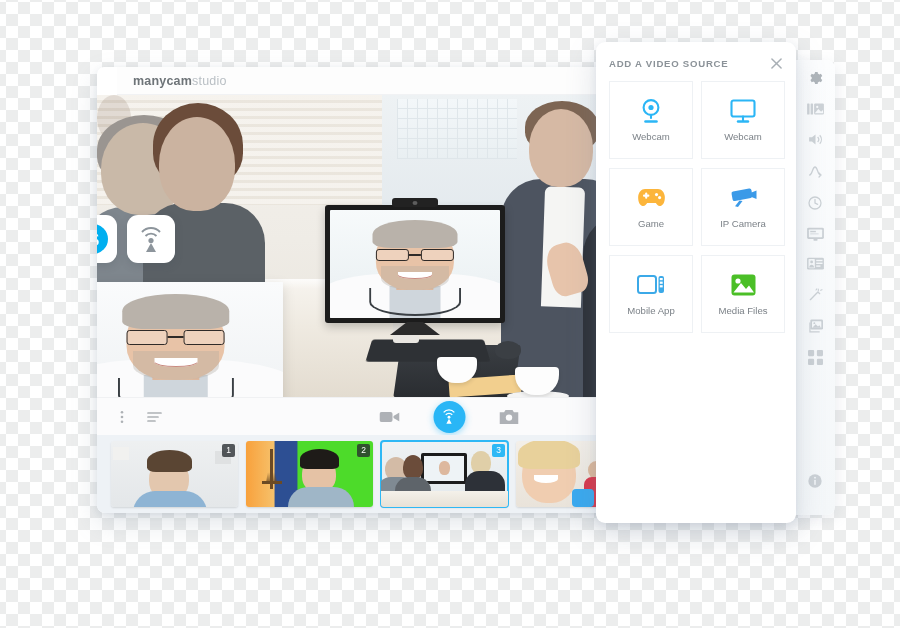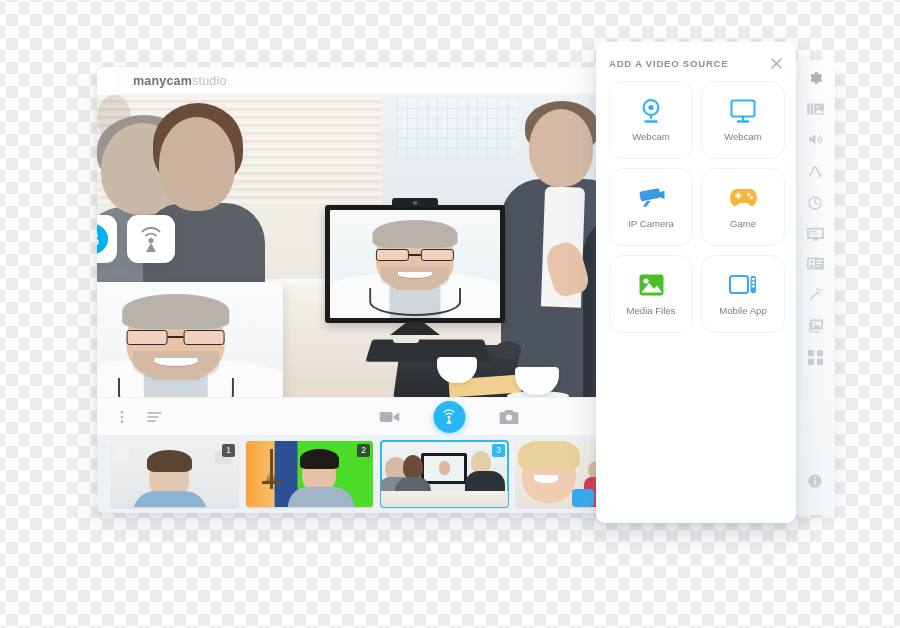--- a/index.html
+++ b/index.html
@@ -252,21 +252,21 @@
   #panel-close {
     margin-left:auto; width:14px; height:14px; cursor:pointer;
     display:flex; align-items:center; justify-content:center;
     color:#a8afb5; font-size:14px; line-height:1;
   }
   #source-grid {
     display:grid; grid-template-columns:repeat(2,1fr);
     gap:9px 8px;
   }
   .source-card {
-    height:78px; background:#fff; border:1px solid #eef1f4; border-radius:14px;
+    height:78px; background:#fff; border:1px solid #eef1f4; border-radius:0;
     display:flex; flex-direction:column; align-items:center; justify-content:center;
     gap:7px; cursor:pointer; padding:4px 2px;
   }
   .source-card .ic { height:26px; display:flex; align-items:center; justify-content:center; }
   .source-card .lbl {
     font-size:9.6px; color:#7c8288; text-align:center; line-height:1.22;
   }
 </style>
 </head>
 <body>
@@ -642,64 +642,64 @@
           <rect x="1.5" y="1.5" width="23" height="16" rx="2"></rect>
           <path d="M13 17.5v4" stroke-linecap="round"></path>
           <path d="M8 22.5h10" stroke-linecap="round" stroke-width="2.4"></path>
         </svg>
       </div>
       <div class="lbl">Webcam</div>
     </div>
 
     <div class="source-card">
       <div class="ic">
-        <svg width="27" height="20" viewBox="0 0 27 20" fill="#3b9ae8">
-          <path d="M3 3.5 L19 0.5 a2 2 0 0 1 2.4 1.6 l1 5.5 a2 2 0 0 1-1.6 2.3 L5 13 a2 2 0 0 1-2.4-1.6 l-1-5.5 A2 2 0 0 1 3 3.5z"></path>
-          <path d="M21.5 4.5 L26.5 2.5 V11 L21.5 9z"></path>
-          <path d="M9.5 12.5 L12.5 13 L8 19 L5 18.2z"></path>
-        </svg>
-      </div>
-      <div class="lbl">IP Camera</div>
-    </div>
-
-    <div class="source-card">
-      <div class="ic">
         <svg width="27" height="19" viewBox="0 0 27 19" fill="#fcb53b">
           <path d="M7 1h13c3.6 0 6.5 3.4 6.8 7.6.3 4-1 8.4-4.2 9.3-2.4.6-3.6-1.3-4.8-3H9.2c-1.2 1.7-2.4 3.6-4.8 3C1.2 17 -.1 12.6.2 8.6.5 4.4 3.4 1 7 1z"></path>
           <rect x="5" y="6.6" width="6.4" height="2.1" rx="1" fill="#ffffff"></rect>
           <rect x="7.15" y="4.45" width="2.1" height="6.4" rx="1" fill="#ffffff"></rect>
           <circle cx="18.5" cy="6.6" r="1.55" fill="#ffffff"></circle>
           <circle cx="21.6" cy="9.6" r="1.55" fill="#ffffff"></circle>
         </svg>
       </div>
       <div class="lbl">Game</div>
     </div>
 
     <div class="source-card">
       <div class="ic">
-        <svg width="25" height="22" viewBox="0 0 25 22" fill="#4bbf27">
-          <rect x="0.5" y="0.5" width="24" height="21" rx="3"></rect>
-          <circle cx="7" cy="7" r="2.6" fill="#ffffff"></circle>
-          <path d="M2.5 18.5 L10 9 L15 15 L18 11.5 L23 18.5 Z" fill="#ffffff"></path>
-        </svg>
-      </div>
-      <div class="lbl">Media Files</div>
+        <svg width="27" height="20" viewBox="0 0 27 20" fill="#3b9ae8">
+          <path d="M3 3.5 L19 0.5 a2 2 0 0 1 2.4 1.6 l1 5.5 a2 2 0 0 1-1.6 2.3 L5 13 a2 2 0 0 1-2.4-1.6 l-1-5.5 A2 2 0 0 1 3 3.5z"></path>
+          <path d="M21.5 4.5 L26.5 2.5 V11 L21.5 9z"></path>
+          <path d="M9.5 12.5 L12.5 13 L8 19 L5 18.2z"></path>
+        </svg>
+      </div>
+      <div class="lbl">IP Camera</div>
     </div>
 
     <div class="source-card">
       <div class="ic">
         <svg width="28" height="19" viewBox="0 0 28 19" fill="none" stroke="#3ba9e8" stroke-width="2">
           <rect x="1" y="1" width="18" height="17" rx="2.5"></rect>
           <rect x="21.5" y="1" width="5.5" height="17" rx="2" fill="#3ba9e8" stroke="none"></rect>
           <rect x="22.8" y="3" width="2.9" height="2.2" fill="#ffffff" stroke="none"></rect>
           <rect x="22.8" y="6.6" width="2.9" height="2.2" fill="#ffffff" stroke="none"></rect>
           <rect x="22.8" y="10.2" width="2.9" height="2.2" fill="#ffffff" stroke="none"></rect>
         </svg>
       </div>
       <div class="lbl">Mobile App</div>
     </div>
 
+    <div class="source-card">
+      <div class="ic">
+        <svg width="25" height="22" viewBox="0 0 25 22" fill="#4bbf27">
+          <rect x="0.5" y="0.5" width="24" height="21" rx="3"></rect>
+          <circle cx="7" cy="7" r="2.6" fill="#ffffff"></circle>
+          <path d="M2.5 18.5 L10 9 L15 15 L18 11.5 L23 18.5 Z" fill="#ffffff"></path>
+        </svg>
+      </div>
+      <div class="lbl">Media Files</div>
+    </div>
+
 
 
 
 
   </div>
 </div>
 
 </body></html>

